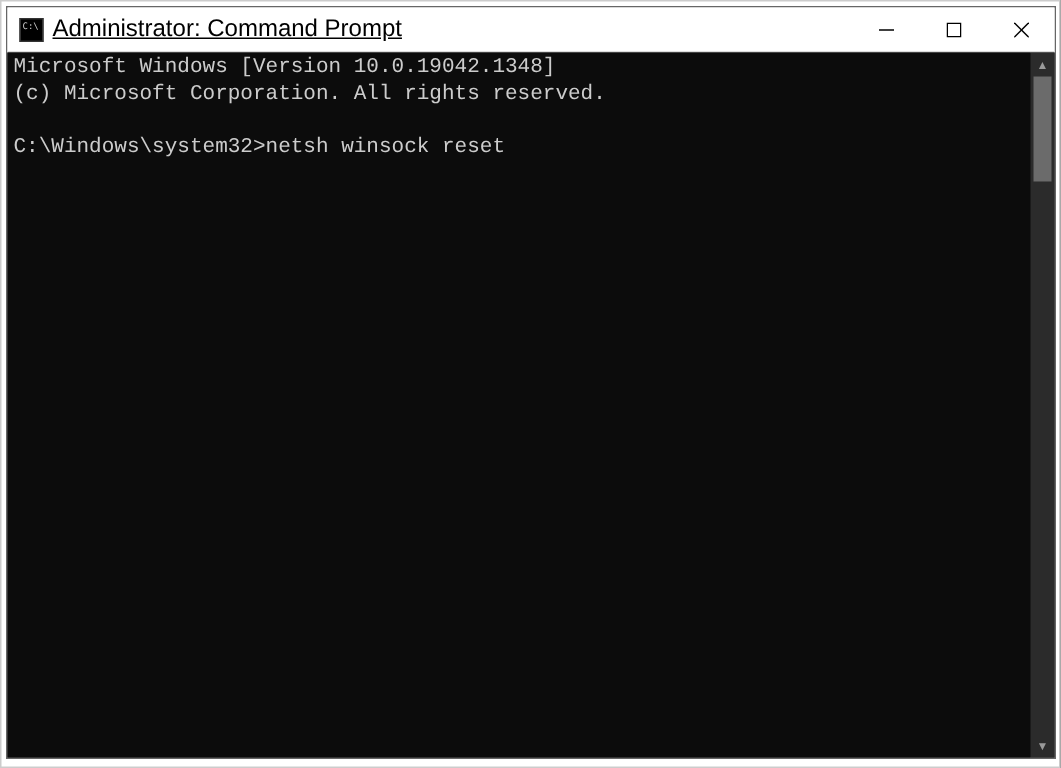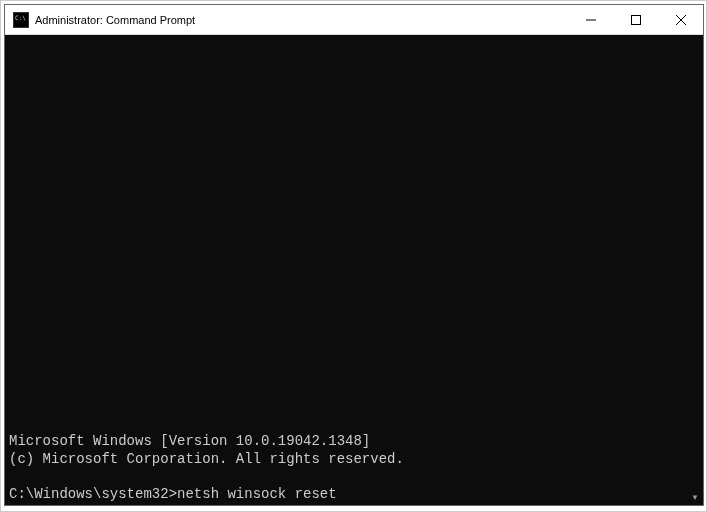--- a/index.html
+++ b/index.html
@@ -46,23 +46,24 @@
     .app-icon::after {
       content: "C:\\";
       color: #ccc;
       font-size: 6px;
       font-family: monospace;
       position: absolute;
       top: 1px;
       left: 1px;
     }
     .title-text {
-      font-size: 11px;
+      font-size: 16px;
       color: #000;
       flex: 1;
+      text-decoration: underline;
     }
     .window-controls {
       display: flex;
       height: 100%;
     }
     .ctrl-btn {
       width: 45px;
       height: 100%;
       display: flex;
       align-items: center;
@@ -71,21 +72,20 @@
     }
     .ctrl-btn svg {
       width: 10px;
       height: 10px;
     }
     .terminal-wrap {
       flex: 1;
       display: flex;
       background: #0c0c0c;
       position: relative;
-      align-items: flex-end;
     }
     .terminal {
       flex: 1;
       background: #0c0c0c;
       color: #cccccc;
       font-family: Consolas, 'Courier New', monospace;
       font-size: 14px;
       line-height: 1.25;
       padding: 2px 4px;
       white-space: pre;

